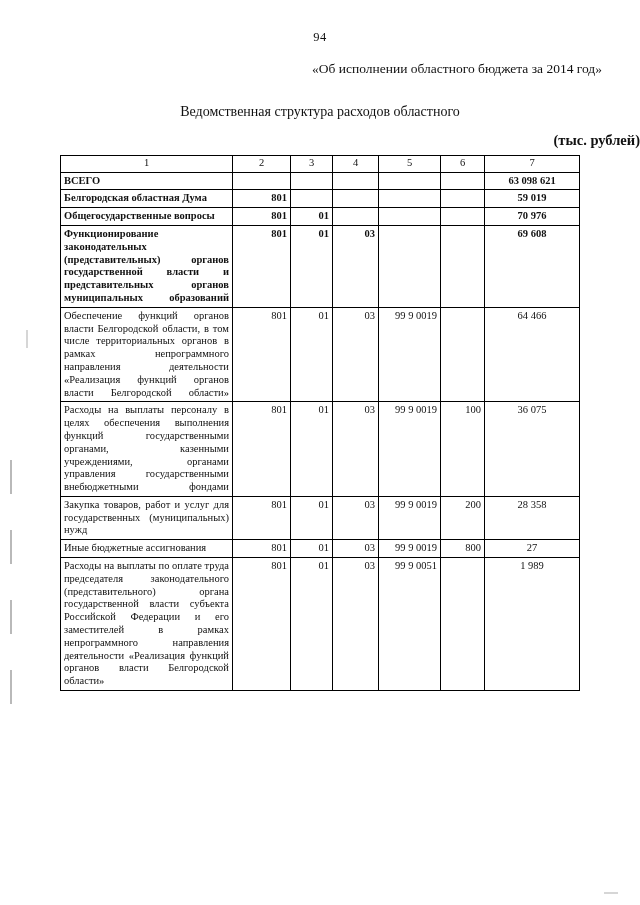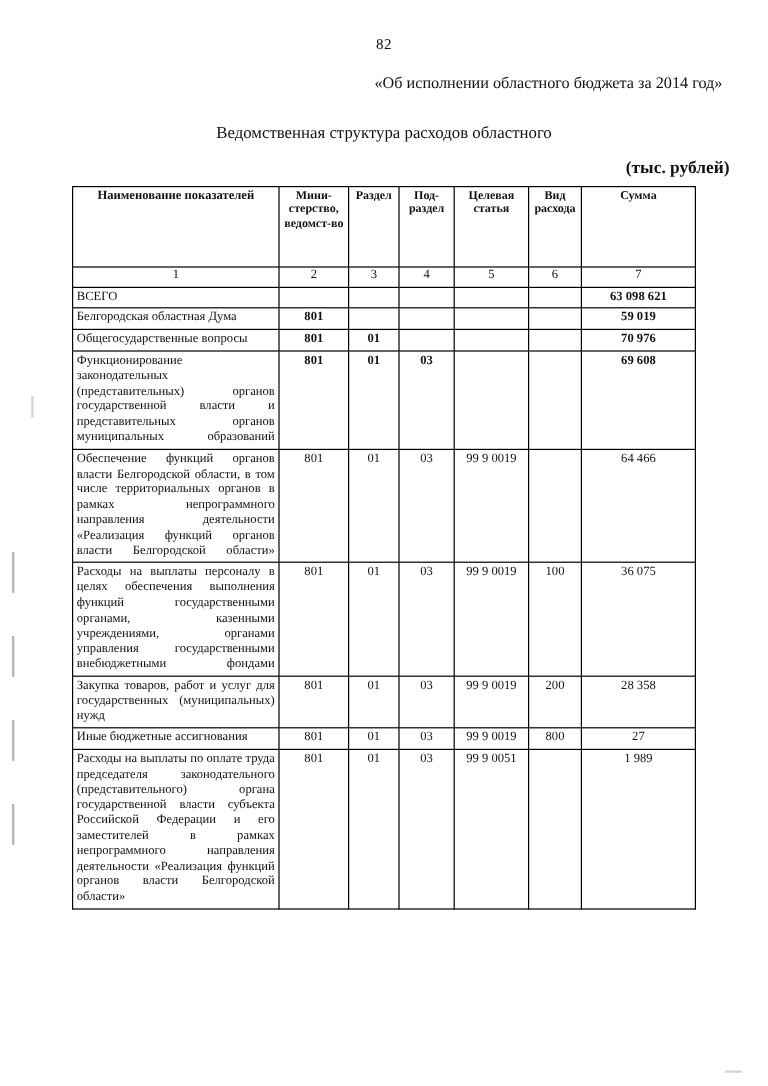--- a/index.html
+++ b/index.html
@@ -40,21 +40,20 @@
   }
   .title-block {
     margin-top: 22px;
     text-align: center;
     font-weight: normal;
     font-size: 14px;
     line-height: 1.5;
   }
   .units {
     margin-top: 10px;
-    padding-right: 32px;
     text-align: right;
     font-weight: bold;
     font-size: 14.5px;
   }
   table.budget {
     margin: 6px auto 0 auto;
     border-collapse: collapse;
     width: 519px;
     table-layout: fixed;
     font-size: 10.5px;
@@ -83,28 +82,28 @@
   }
   td.name {
     text-align: justify;
     text-align-last: justify;
     line-height: 1.22;
     font-size: 10.5px;
     padding-top: 2px;
     padding-bottom: 2px;
   }
   td.name.bold {
-    font-weight: normal;
+    font-weight: bold;
   }
   td.name.plain {
     text-align: left;
     text-align-last: left;
   }
   td.code {
-    text-align: center;
+    text-align: right;
     vertical-align: bottom;
     font-size: 10.5px;
     white-space: nowrap;
   }
   td.sum {
     text-align: center;
     vertical-align: bottom;
     font-size: 10.5px;
     white-space: nowrap;
     padding-right: 16px;
@@ -128,21 +127,21 @@
   .speck {
     position: absolute;
     background: #d6d6d6;
   }
 </style>
 </head>
 <body>
 
 <div class="page">
 
-  <div class="page-number">82</div>
+  <div class="page-number">94</div>
 
   <div class="header-block">
     <div>«Об исполнении областного бюджета за 2014 год»</div>
   </div>
 
   <div class="title-block">
     <div>Ведомственная структура расходов областного</div>
   </div>
 
   <div class="units">(тыс. рублей)</div>
@@ -151,29 +150,20 @@
     <colgroup>
       <col style="width:172px">
       <col style="width:58px">
       <col style="width:42px">
       <col style="width:46px">
       <col style="width:62px">
       <col style="width:44px">
       <col style="width:95px">
     </colgroup>
     <thead>
-      <tr>
-        <th class="name-col">Наименование показателей</th>
-        <th>Мини-стерство, ведомст-во</th>
-        <th>Раздел</th>
-        <th>Под-раздел</th>
-        <th>Целевая статья</th>
-        <th>Вид расхода</th>
-        <th>Сумма</th>
-      </tr>
       <tr class="numrow">
         <td>1</td>
         <td>2</td>
         <td>3</td>
         <td>4</td>
         <td>5</td>
         <td>6</td>
         <td>7</td>
       </tr>
     </thead>

